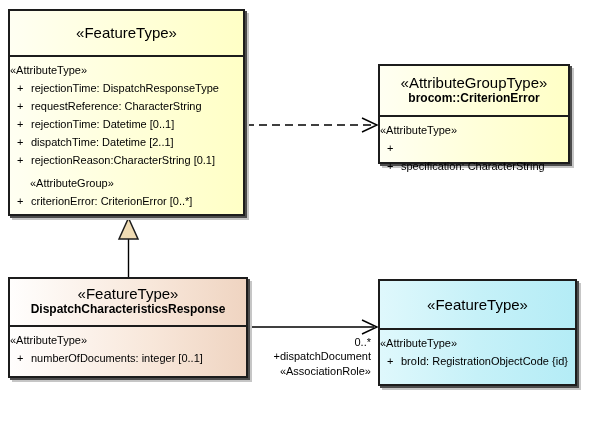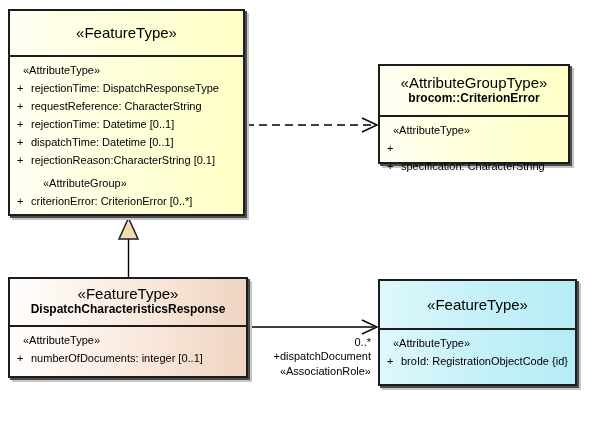--- a/index.html
+++ b/index.html
@@ -28,21 +28,21 @@
     align-items:center;justify-content:center;
     gap:3px;
   }
   .stereotype{font-size:15px;line-height:12px;}
   .class-name{font-size:12px;line-height:13px;font-weight:bold;}
   .class-name.abstract{font-style:italic;}
   .box-body{padding-top:4px;}
   .row{display:flex;font-size:11px;line-height:18px;white-space:nowrap;}
   .row .vis{width:21px;padding-left:7px;box-sizing:border-box;}
   .row .attr-text{flex:1;}
-  .section-header{font-size:11px;line-height:18px;padding-left:13px;white-space:nowrap;}
+  .section-header{font-size:11px;line-height:18px;white-space:nowrap;}
   .section-gap{margin-top:5px;margin-left:20px;}
   #connector-layer{position:absolute;left:0;top:0;z-index:1;}
   .conn-label{
     position:absolute;z-index:3;
     font-size:11px;line-height:13px;
     text-align:right;white-space:nowrap;
   }
 </style>
 </head>
 <body>
@@ -80,21 +80,21 @@
       <div class="row">
         <span class="vis">+</span>
         <span class="attr-text">requestReference: CharacterString</span>
       </div>
       <div class="row">
         <span class="vis">+</span>
         <span class="attr-text">rejectionTime: Datetime [0..1]</span>
       </div>
       <div class="row">
         <span class="vis">+</span>
-        <span class="attr-text">dispatchTime: Datetime [0..1]</span>
+        <span class="attr-text">dispatchTime: Datetime [2..1]</span>
       </div>
       <div class="row">
         <span class="vis">+</span>
         <span class="attr-text">rejectionReason:CharacterString [0.1]</span>
       </div>
       <div class="section-header section-gap">«AttributeGroup»</div>
       <div class="row">
         <span class="vis">+</span>
         <span class="attr-text">criterionError: CriterionError [0..*]</span>
       </div>

